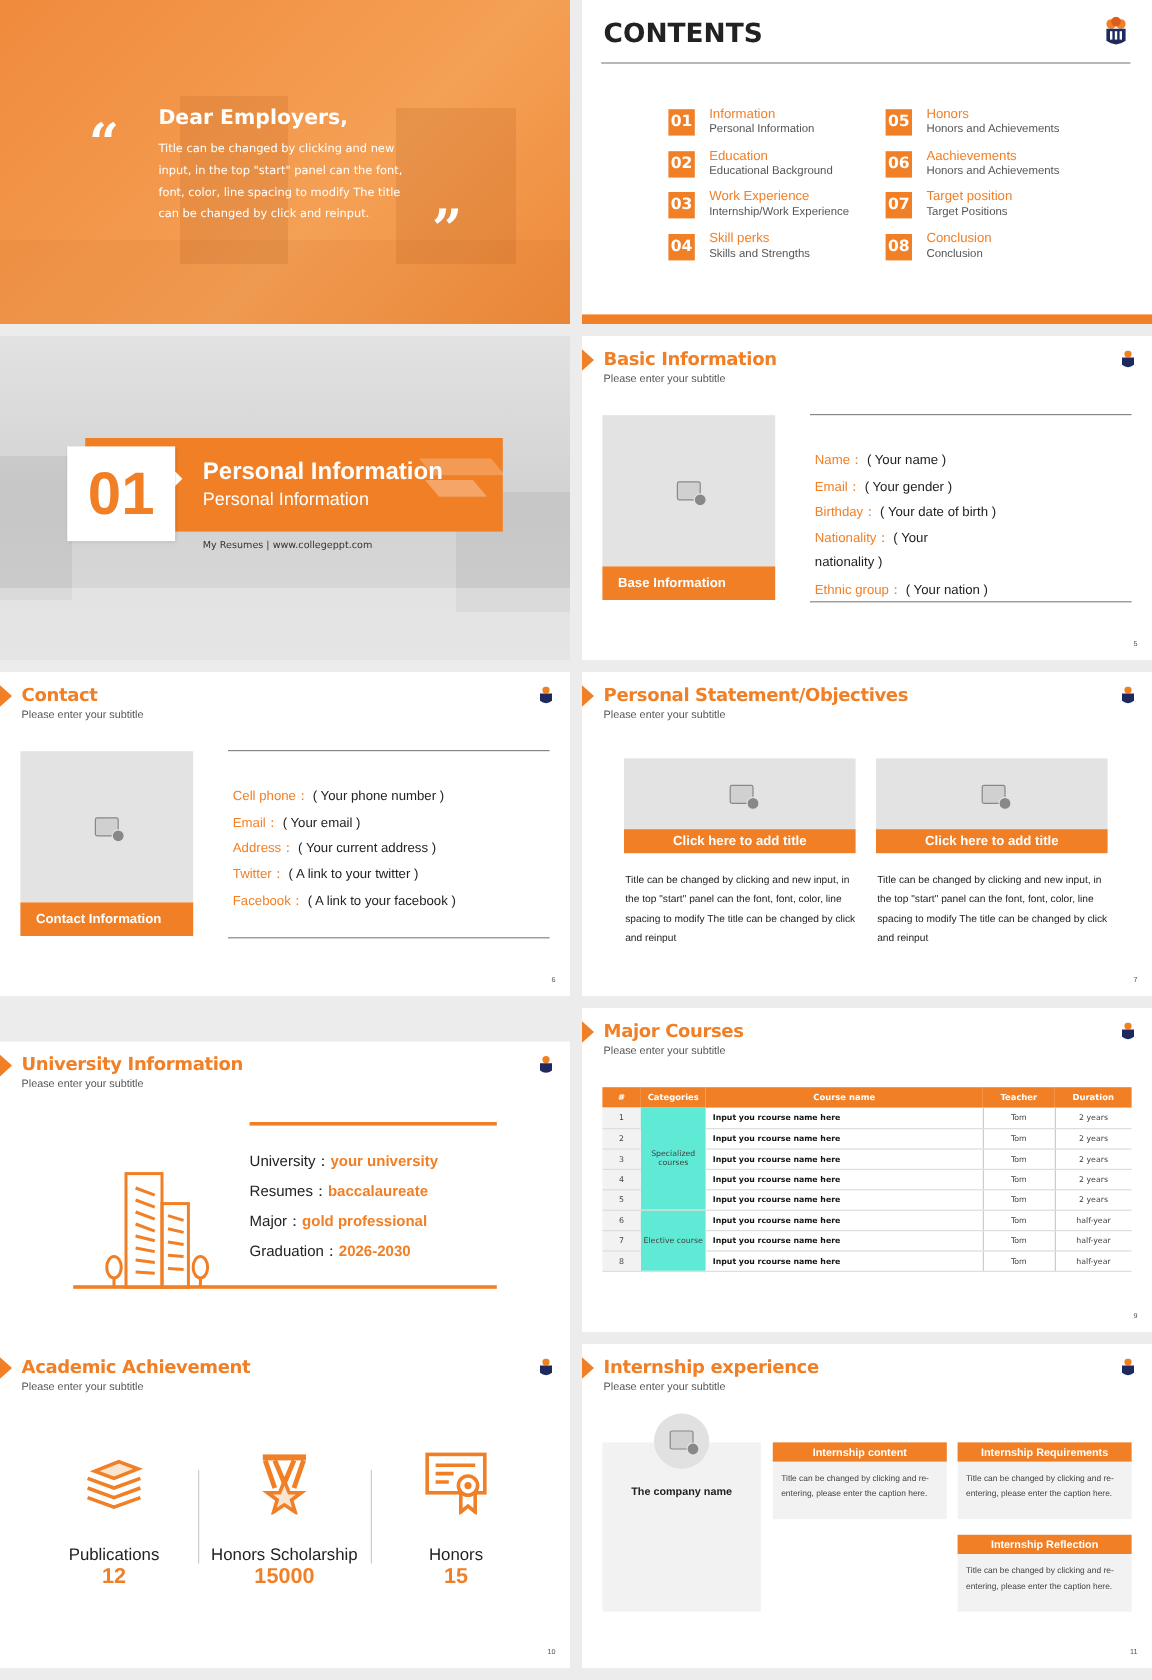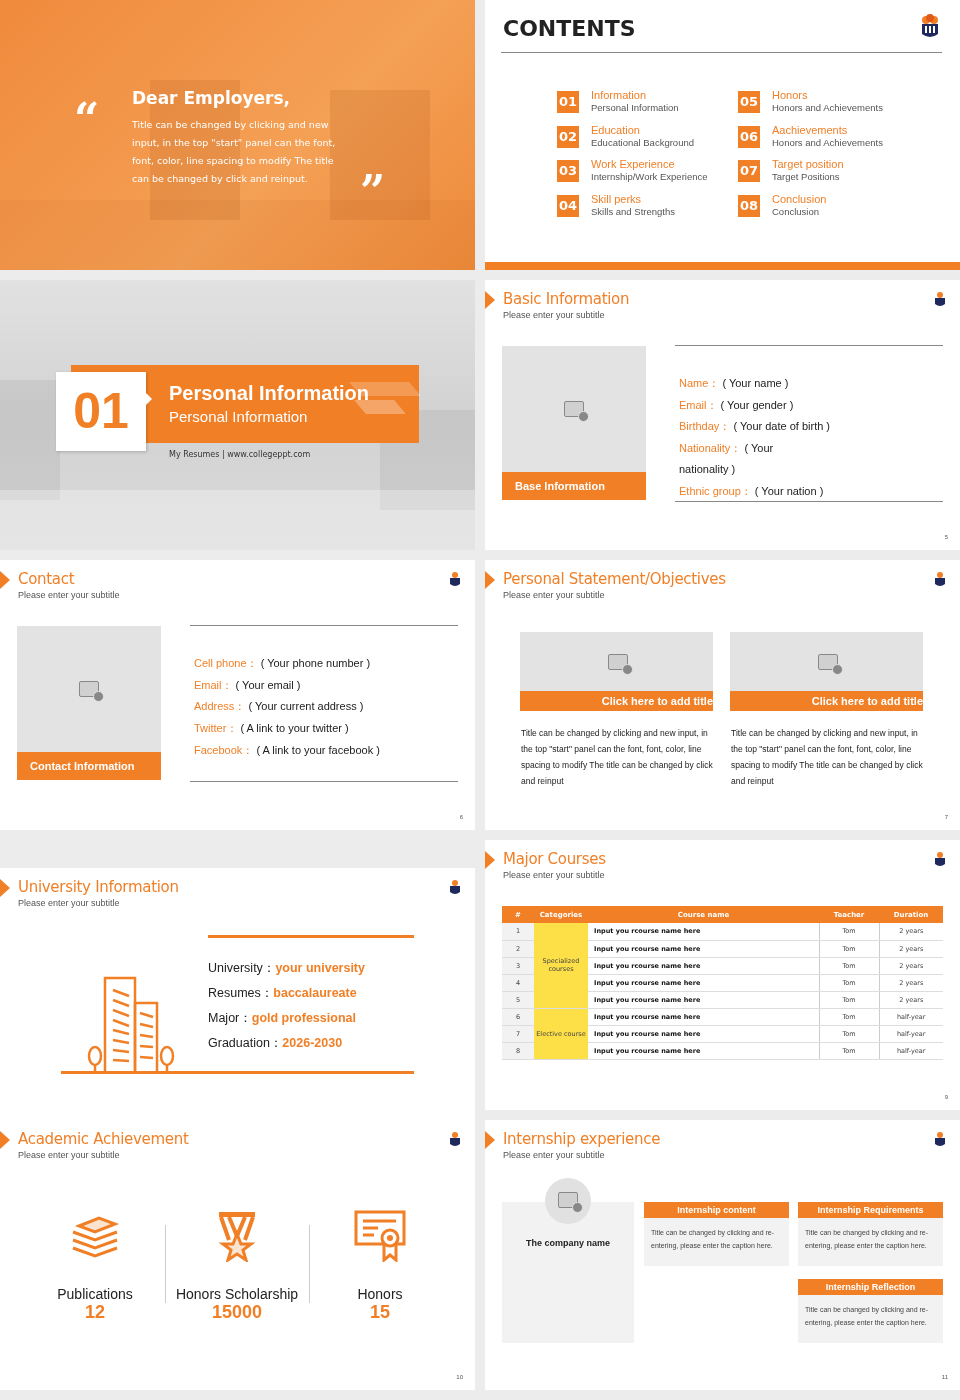--- a/index.html
+++ b/index.html
@@ -10,21 +10,21 @@
 .s3{left:0;top:280px;background:linear-gradient(180deg,#e2e2e2,#d2d2d2 50%,#dadada)}
 .s4{left:485px;top:280px}
 .s5{left:0;top:560px}
 .s6{left:485px;top:560px}
 .s7{left:0;top:868px}
 .s8{left:485px;top:840px}
 .s9{left:0;top:1120px}
 .s10{left:485px;top:1120px}
 
 .hdr-arrow{position:absolute;left:0;top:11px;width:0;height:0;border-top:9px solid transparent;border-bottom:9px solid transparent;border-left:10px solid #f07f26}
-.hdr-title{position:absolute;left:18px;top:10px;font-size:15px;font-weight:normal;color:#f07f26;font-family:"DejaVu Sans",sans-serif;letter-spacing:-0.3px}
+.hdr-title{position:absolute;left:18px;top:10px;font-size:15px;font-weight:bold;color:#f07f26;font-family:"DejaVu Sans",sans-serif;letter-spacing:-0.3px}
 .hdr-sub{position:absolute;left:18px;top:30px;font-size:9px;color:#555}
 .logo{position:absolute;right:14px;top:12px;width:12px;height:16px}
 .pnum{position:absolute;right:12px;bottom:10px;font-size:6px;color:#555}
 
 .q-open{position:absolute;left:74px;top:98px;font-size:44px;font-weight:bold;color:#fff;font-family:"DejaVu Serif",serif;line-height:1}
 .q-close{position:absolute;left:360px;top:170px;font-size:44px;font-weight:bold;color:#fff;font-family:"DejaVu Serif",serif;line-height:1}
 .dear{position:absolute;left:132px;top:88px;font-size:17px;font-weight:bold;color:#fff;font-family:"DejaVu Sans",sans-serif}
 .dear-body{position:absolute;left:132px;top:116px;width:210px;font-size:9.5px;line-height:18px;color:#fff;font-family:"DejaVu Sans",sans-serif}
 .bldg{position:absolute;opacity:.18;background:#b3591a}
 
@@ -47,33 +47,33 @@
 .s3-foot{position:absolute;left:169px;top:170px;font-size:8px;color:#333;font-family:"DejaVu Sans",sans-serif}
 
 .ph{position:absolute;background:#e4e3e3}
 .ph-icon{position:absolute;width:20px;height:16px;border:1.5px solid #888;border-radius:2px;background:#d0d0d0}
 .ph-icon:after{content:"";position:absolute;right:-6px;bottom:-6px;width:9px;height:9px;border-radius:50%;background:#888;border:1.5px solid #e4e3e3}
 .ph-label{position:absolute;background:#f07f26;color:#fff;font-size:11px;font-weight:bold;padding-left:13px}
 .hline{position:absolute;height:1px;background:#888}
 .field{position:absolute;font-size:11px;color:#222;white-space:nowrap}
 .field .lbl{color:#f07f26}
 
-.st-title{position:absolute;background:#f07f26;color:#fff;font-size:11px;font-weight:bold;text-align:right;height:20px;line-height:20px}
+.st-title{position:absolute;background:#f07f26;color:#fff;font-size:11px;font-weight:bold;text-align:center;height:20px;line-height:20px}
 .st-body{position:absolute;font-size:8.5px;line-height:16px;color:#222;width:195px}
 
 .uni-topline{position:absolute;left:208px;top:67px;width:206px;height:3px;background:#f07f26}
 .uni-botline{position:absolute;left:61px;top:203px;width:353px;height:3px;background:#f07f26}
 .uni-field{position:absolute;left:208px;font-size:12.5px;color:#222}
 .uni-field .val{color:#f07f26;font-weight:bold}
 
 .tbl{position:absolute;left:17px;top:66px;width:441px;border-collapse:collapse;font-family:"DejaVu Sans",sans-serif}
 .tbl th{background:#f07f26;color:#fff;font-size:7px;font-weight:bold;height:17px;text-align:center}
 .tbl td{font-size:6.5px;height:17px;border-bottom:1px solid #ddd;text-align:center;color:#444}
 .tbl td.idx{background:#f2f2f2;width:32px}
-.tbl td.cat{background:#fde047;width:54px}
+.tbl td.cat{background:#5eead4;width:54px}
 .tbl td.cn{text-align:left;font-weight:bold;color:#111;padding-left:6px}
 .tbl td.tc{border-left:1px solid #ccc;border-right:1px solid #ccc;width:60px}
 .tbl td.du{width:64px}
 
 .ach{position:absolute;top:90px;width:130px;text-align:center}
 .ach-icon{width:52px;height:52px;margin:0 auto}
 .ach-lbl{font-size:14px;color:#222;margin-top:20px}
 .ach-val{font-size:18px;font-weight:bold;color:#f07f26}
 .vdiv{position:absolute;top:105px;width:1px;height:78px;background:#ccc}
 

